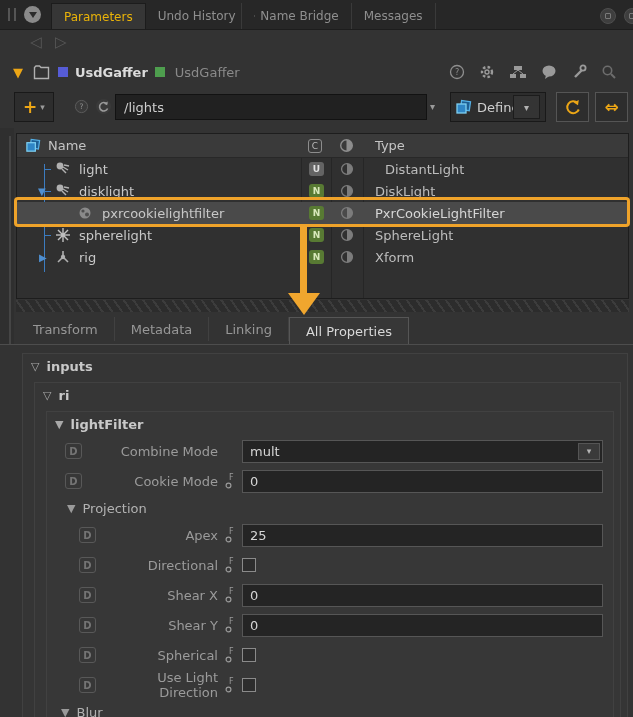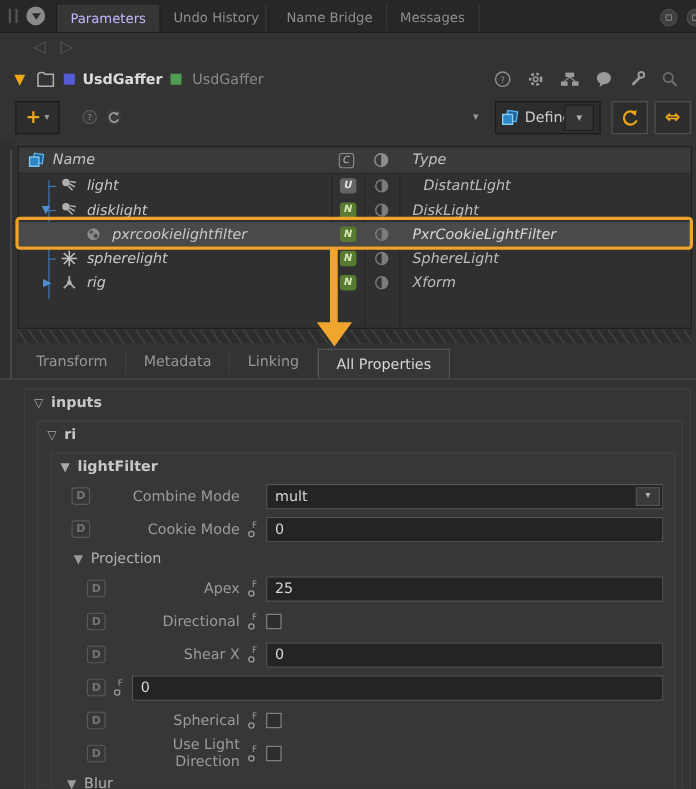--- a/index.html
+++ b/index.html
@@ -13,21 +13,21 @@
     background:#272727; border-bottom:1px solid #1d1d1d; display:flex; align-items:flex-end; }
   .drag-handle { width:8px; height:13px; margin:0 6px 8px 8px;
     border-left:2px solid #555; border-right:2px solid #555; }
   .pane-menu { width:17px; height:17px; border-radius:50%; background:#8a8a8a;
     margin:0 10px 6px 2px; display:flex; align-items:center; justify-content:center; }
   .pane-menu .tri { width:0; height:0; border-left:4px solid transparent;
     border-right:4px solid transparent; border-top:6px solid #2b2b2b; }
   .top-tab { height:26px; padding:0 12px; display:flex; align-items:center; gap:5px;
     color:#8f8f8f; font-size:12px; white-space:nowrap; overflow:hidden; max-width:96px;
     border-right:1px solid #3a3a3a; }
-  .top-tab.active { background:#363636; color:#c4b5fd; border:1px solid #1c1c1c; border-bottom:none;text-align:right; }
+  .top-tab.active { background:#363636; color:#eab308; border:1px solid #1c1c1c; border-bottom:none;text-align:right; }
   .top-icons { margin-left:auto; display:flex; align-items:center; gap:8px; padding-right:2px; margin-bottom:5px; }
   .circ-ico { width:16px; height:16px; border-radius:50%; background:#3e3e3e; border:1px solid #4e4e4e;
     display:flex; align-items:center; justify-content:center; }
   .circ-ico .sq { width:6px; height:6px; border:1.5px solid #7a7a7a; border-radius:1px; }
   
   .navrow { position:absolute; left:0; top:31px; width:633px; height:24px; }
   .nav-arrow { position:absolute; top:2px; font-size:15px; color:#585858; }
   
   .nodeheader { position:absolute; left:0; top:56px; width:633px; height:32px; display:flex; align-items:center; }
   .hdr-tri { color:#eca616; font-size:13px; margin-left:13px; }
@@ -59,21 +59,21 @@
   .gutter { position:absolute; left:0; top:128px; width:14px; height:589px; background:#2f2f2f; }
   .gutter .line { position:absolute; left:9px; top:8px; width:2px; height:573px; background:#454545; }
   
   .tree { position:absolute; left:16px; top:133px; width:613px; height:166px;
     background:#303030; border:1px solid #1d1d1d; }
   .tree-colsep { position:absolute; top:0; width:1px; height:100%; background:#262626; }
   .tree-head { position:absolute; left:0; top:0; width:100%; height:24px; background:#3a3a3a;
     border-bottom:1px solid #282828; }
   .tree-row { position:absolute; left:0; width:100%; height:22px; }
   .tree-row.sel { background:#4a4a4a; }
-  .cell { position:absolute; top:0; height:100%; display:flex; align-items:center;font-style:italic; }
+  .cell { position:absolute; top:0; height:100%; display:flex; align-items:center; }
   .name-cell { left:0;justify-content:center; }
   .badge { width:15px; height:14px; border-radius:3px; font-size:9px; font-weight:bold;
     display:flex; align-items:center; justify-content:center; }
   .badge.U { background:#646464; color:#e2e2e2; }
   .badge.N { background:#587a33; color:#d9e9bb; }
   .c-badge { width:14px; height:14px; border:1px solid #8d8d8d; border-radius:3px; color:#b8b8b8;
     font-size:9px; display:flex; align-items:center; justify-content:center; }
   .type-txt { color:#bdbdbd; }
   .guide { position:absolute; background:#3c7cc0; }
   .expander { position:absolute; color:#4f8fd0; font-size:10px; }
@@ -205,20 +205,23 @@
   </div>
   <svg class="tb-help" width="15" height="15" viewBox="0 0 16 16">
     <circle cx="8" cy="8" r="6.5" fill="#3a3a3a" stroke="#5e5e5e" stroke-width="1"></circle>
     <text x="8" y="11" font-size="8" fill="#8f8f8f" text-anchor="middle" font-family="DejaVu Sans">?</text>
   </svg>
   <svg class="tb-revert" width="17" height="17" viewBox="0 0 17 17">
     <circle cx="8.5" cy="8.5" r="7.5" fill="#3a3a3a"></circle>
     <path d="M12 6 A4.2 4.2 0 1 0 12.6 10.5" fill="none" stroke="#9a9a9a" stroke-width="1.6"></path>
     <path d="M12.8 3.5 L12.2 7.2 L8.8 5.8 Z" fill="#9a9a9a"></path>
   </svg>
+  <div class="path-field">
+    <input type="text" style="background: transparent; border: none; color: rgb(207, 207, 207); font: inherit; width: 100%; outline: none;" value="/lights">
+  </div>
   <span class="path-dd">▾</span>
   <div class="define-box">
     <svg width="17" height="17" viewBox="0 0 17 17">
       <rect x="6" y="2" width="9" height="9" fill="#1d5f94" stroke="#55b1e8" stroke-width="1.3" transform="rotate(8 10 6)"></rect>
       <rect x="2" y="5" width="9" height="9" fill="#2f86c6" stroke="#7fd0f2" stroke-width="1.3"></rect>
     </svg>
     <span>Define</span>
   </div>
   <div class="define-dd">
     <span>▾</span>
@@ -501,20 +504,21 @@
               <circle cx="3.5" cy="13.5" r="2.4" fill="none" stroke="#9a9a9a" stroke-width="1.2"></circle>
             </svg>
           </div>
           <div class="pfield">
             <input type="text" value="0" style="">
           </div>
         </div>
 
         <div class="prow" style="padding-left:32px">
           <div class="dbadge">D</div>
+          <div class="plabel" style="width:122px">Shear Y</div>
           <div class="fslot">
             <svg width="11" height="18" viewBox="0 0 11 18">
               <text x="4" y="8" font-size="8" fill="#9a9a9a" font-family="DejaVu Sans">F</text>
               <circle cx="3.5" cy="13.5" r="2.4" fill="none" stroke="#9a9a9a" stroke-width="1.2"></circle>
             </svg>
           </div>
           <div class="pfield">
             <input type="text" value="0" style="">
           </div>
         </div>

